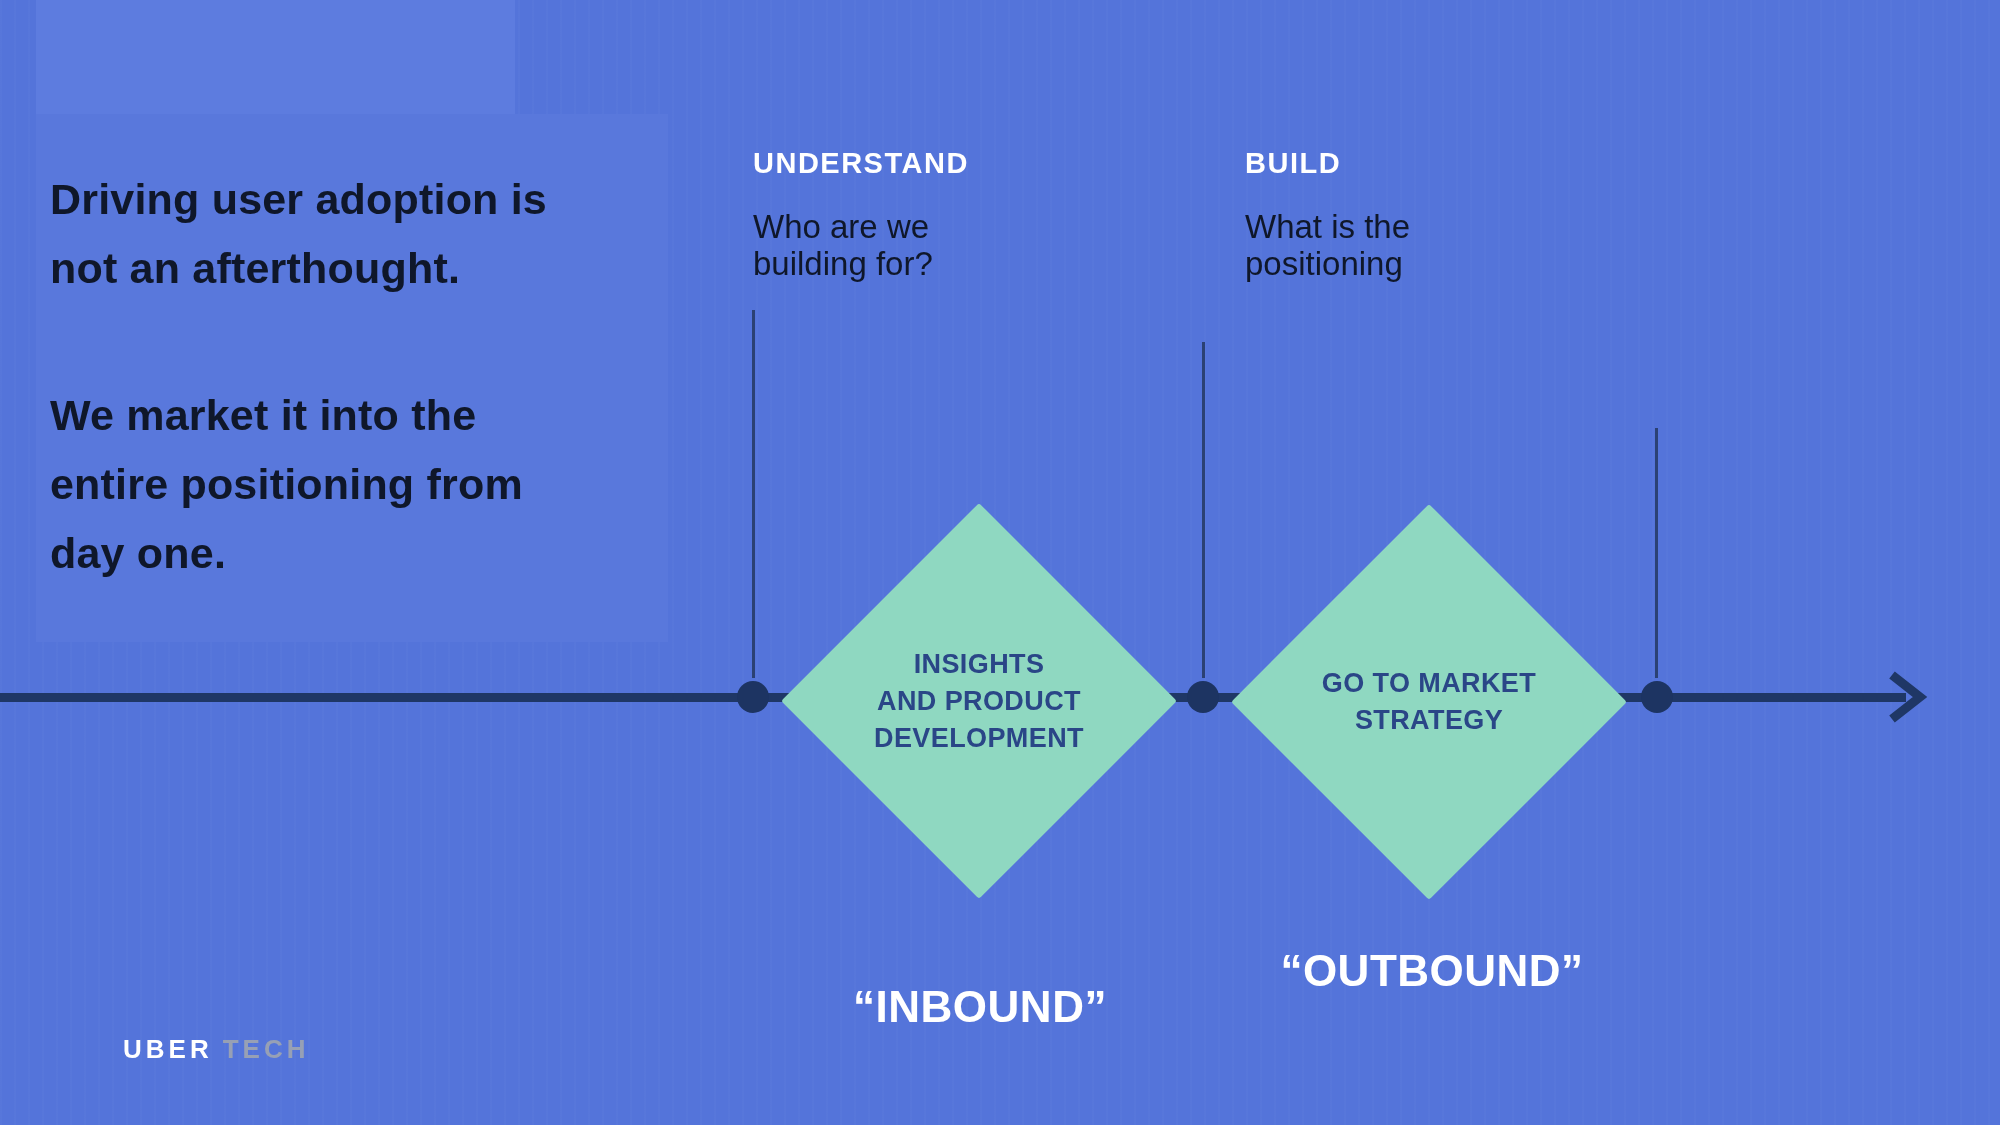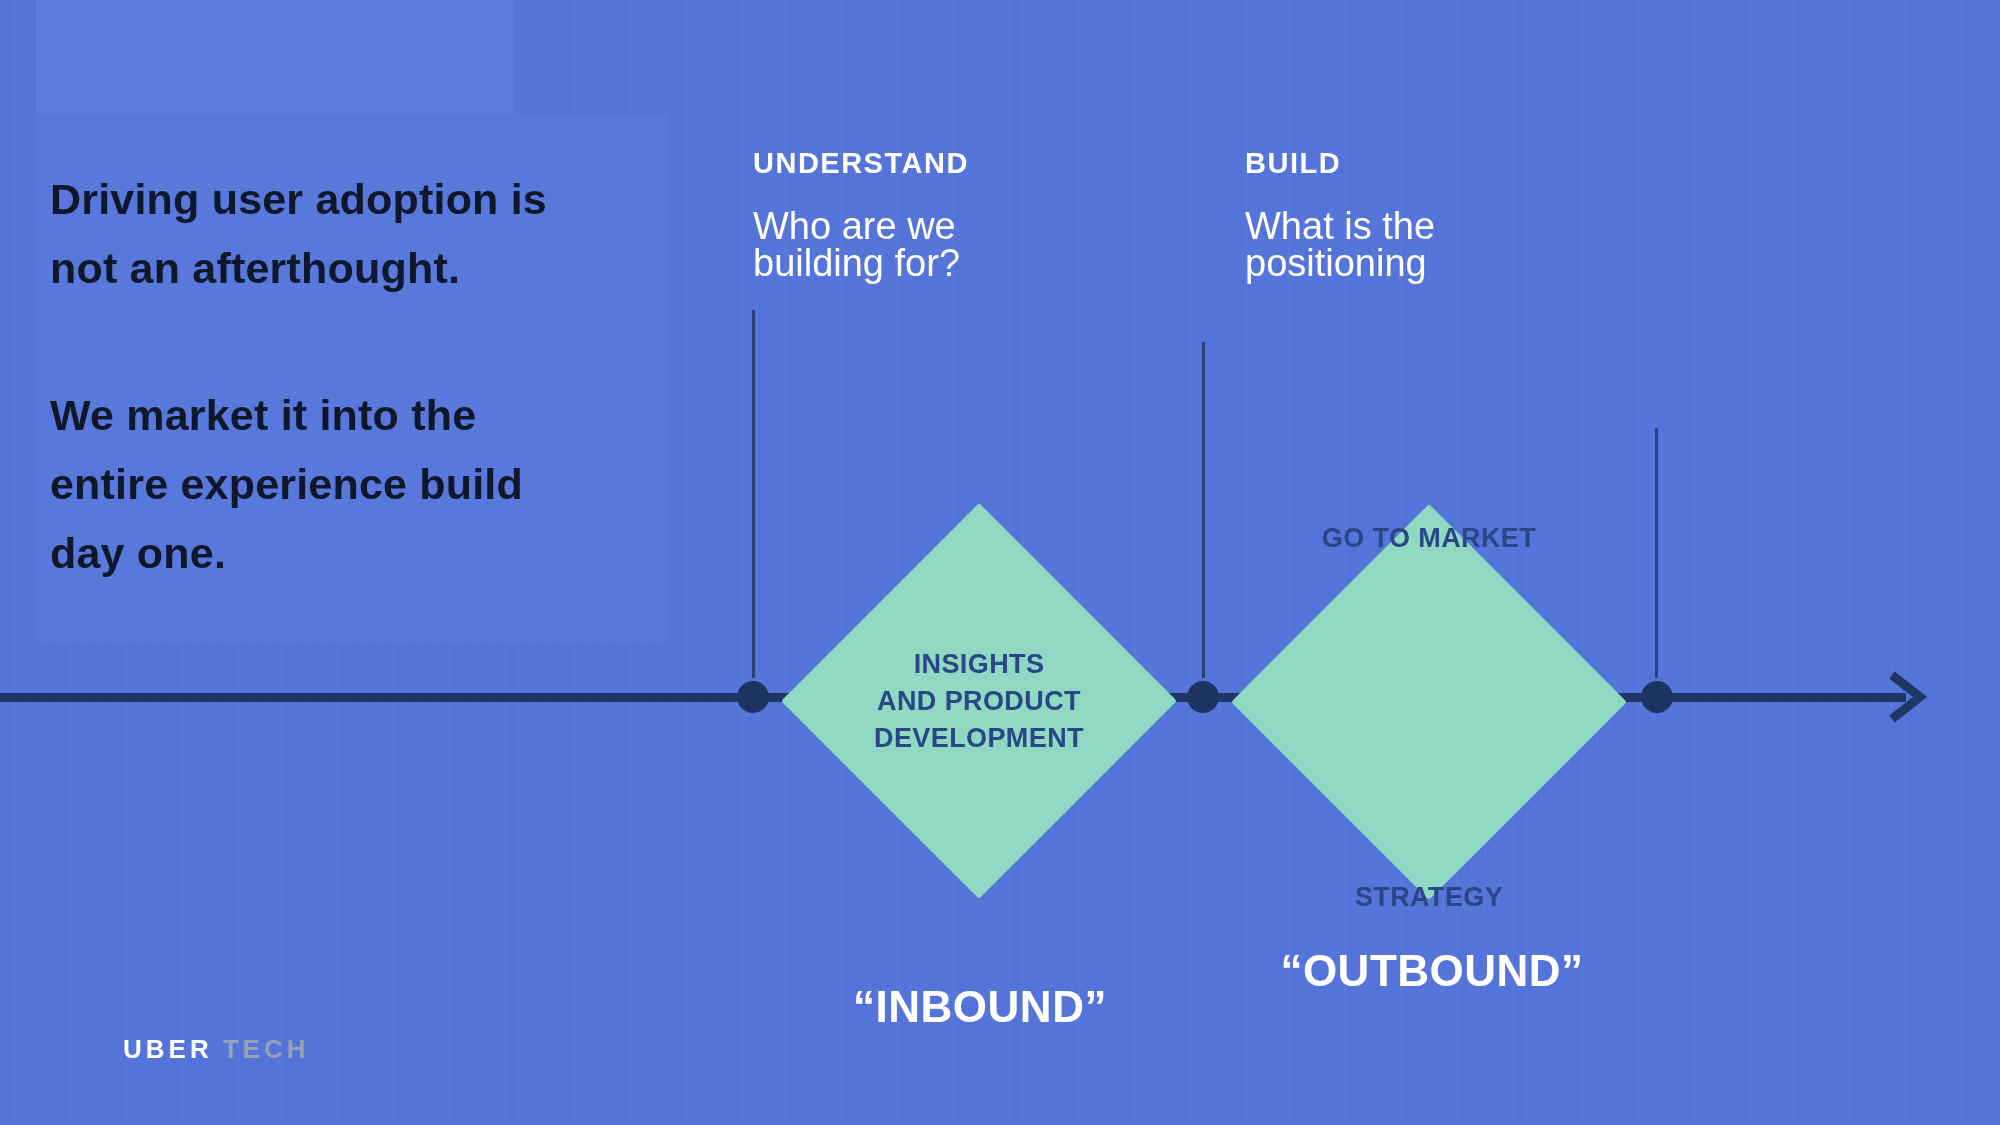--- a/index.html
+++ b/index.html
@@ -36,21 +36,21 @@
 
   .phase { position: absolute; top: 147px; width: 260px; }
   .phase-understand { left: 753px; }
   .phase-build { left: 1202px; margin-left: 43px; }
   .phase-launch { left: 1653px; }
   .phase-title {
     color: #ffffff; font-size: 29px; font-weight: 700; letter-spacing: 1.5px;
   }
   .phase-body { margin-top: 28px; }
   .phase-para {
-    color: #ffffff; font-size: 38px; font-weight: 400; line-height: 37px;
+    color: #0f172a; font-size: 33px; font-weight: 400; line-height: 37px;
     margin: 0 0 18px 0;
   }
   .phase-para span { display: block; }
 
   .connector { position: absolute; width: 3px; background: #2b4173; }
   .connector-1 { left: 752px; top: 310px; height: 368px; }
   .connector-2 { left: 1202px; top: 342px; height: 336px; }
   .connector-3 { left: 1655px; top: 428px; height: 250px; }
 
   .timeline-line {
@@ -75,21 +75,21 @@
   .diamond-1 { left: 839px; top: 561px; }
   .diamond-2 { left: 1289px; top: 562px; }
   .diamond-text {
     position: absolute; width: 396px; height: 396px;
     display: flex; flex-direction: column; align-items: center; justify-content: center;
     text-align: center;
     color: #2a4687; font-size: 27px; font-weight: 700; line-height: 37px;
     letter-spacing: 0.4px;
   }
   .diamond-text-1 { left: 781px; top: 503px; }
-  .diamond-text-2 { left: 1231px; top: 520px; justify-content: space-between; }
+  .diamond-text-2 { left: 1231px; top: 504px; }
   .diamond-text span { display: block; }
 
   .stream-label {
     position: absolute; top: 946px; width: 400px; text-align: center;
     color: #ffffff; font-size: 44px; font-weight: 700; letter-spacing: 0.5px;
   }
   .label-inbound { left: 780px; margin-top: 36px; }
   .label-outbound { left: 1232px; }
 
   .footer {
@@ -107,21 +107,21 @@
   <div class="top-strip"></div>
   <div class="intro-panel"></div>
 
   <div class="headline">
     <div class="para1">
       <span>Driving user adoption is</span>
       <span>not an afterthought.</span>
     </div>
     <div class="para2">
       <span>We market it into the</span>
-      <span>entire experience build</span>
+      <span>entire positioning from</span>
       <span>day one.</span>
     </div>
   </div>
 
   <div class="phase phase-understand">
     <div class="phase-title">UNDERSTAND</div>
     <div class="phase-body">
       <p class="phase-para">
         <span>Who are we</span>
         <span>building for?</span>

